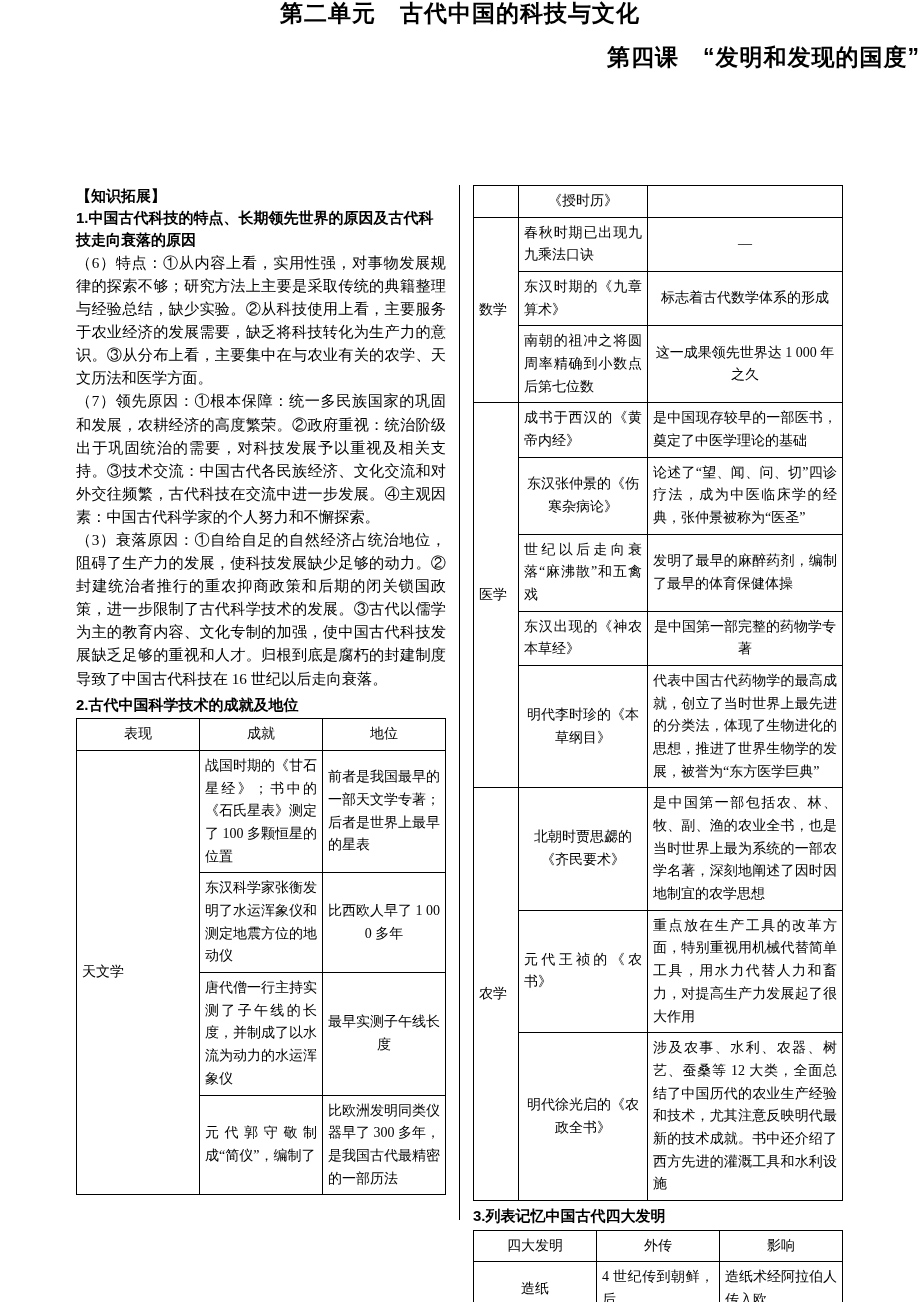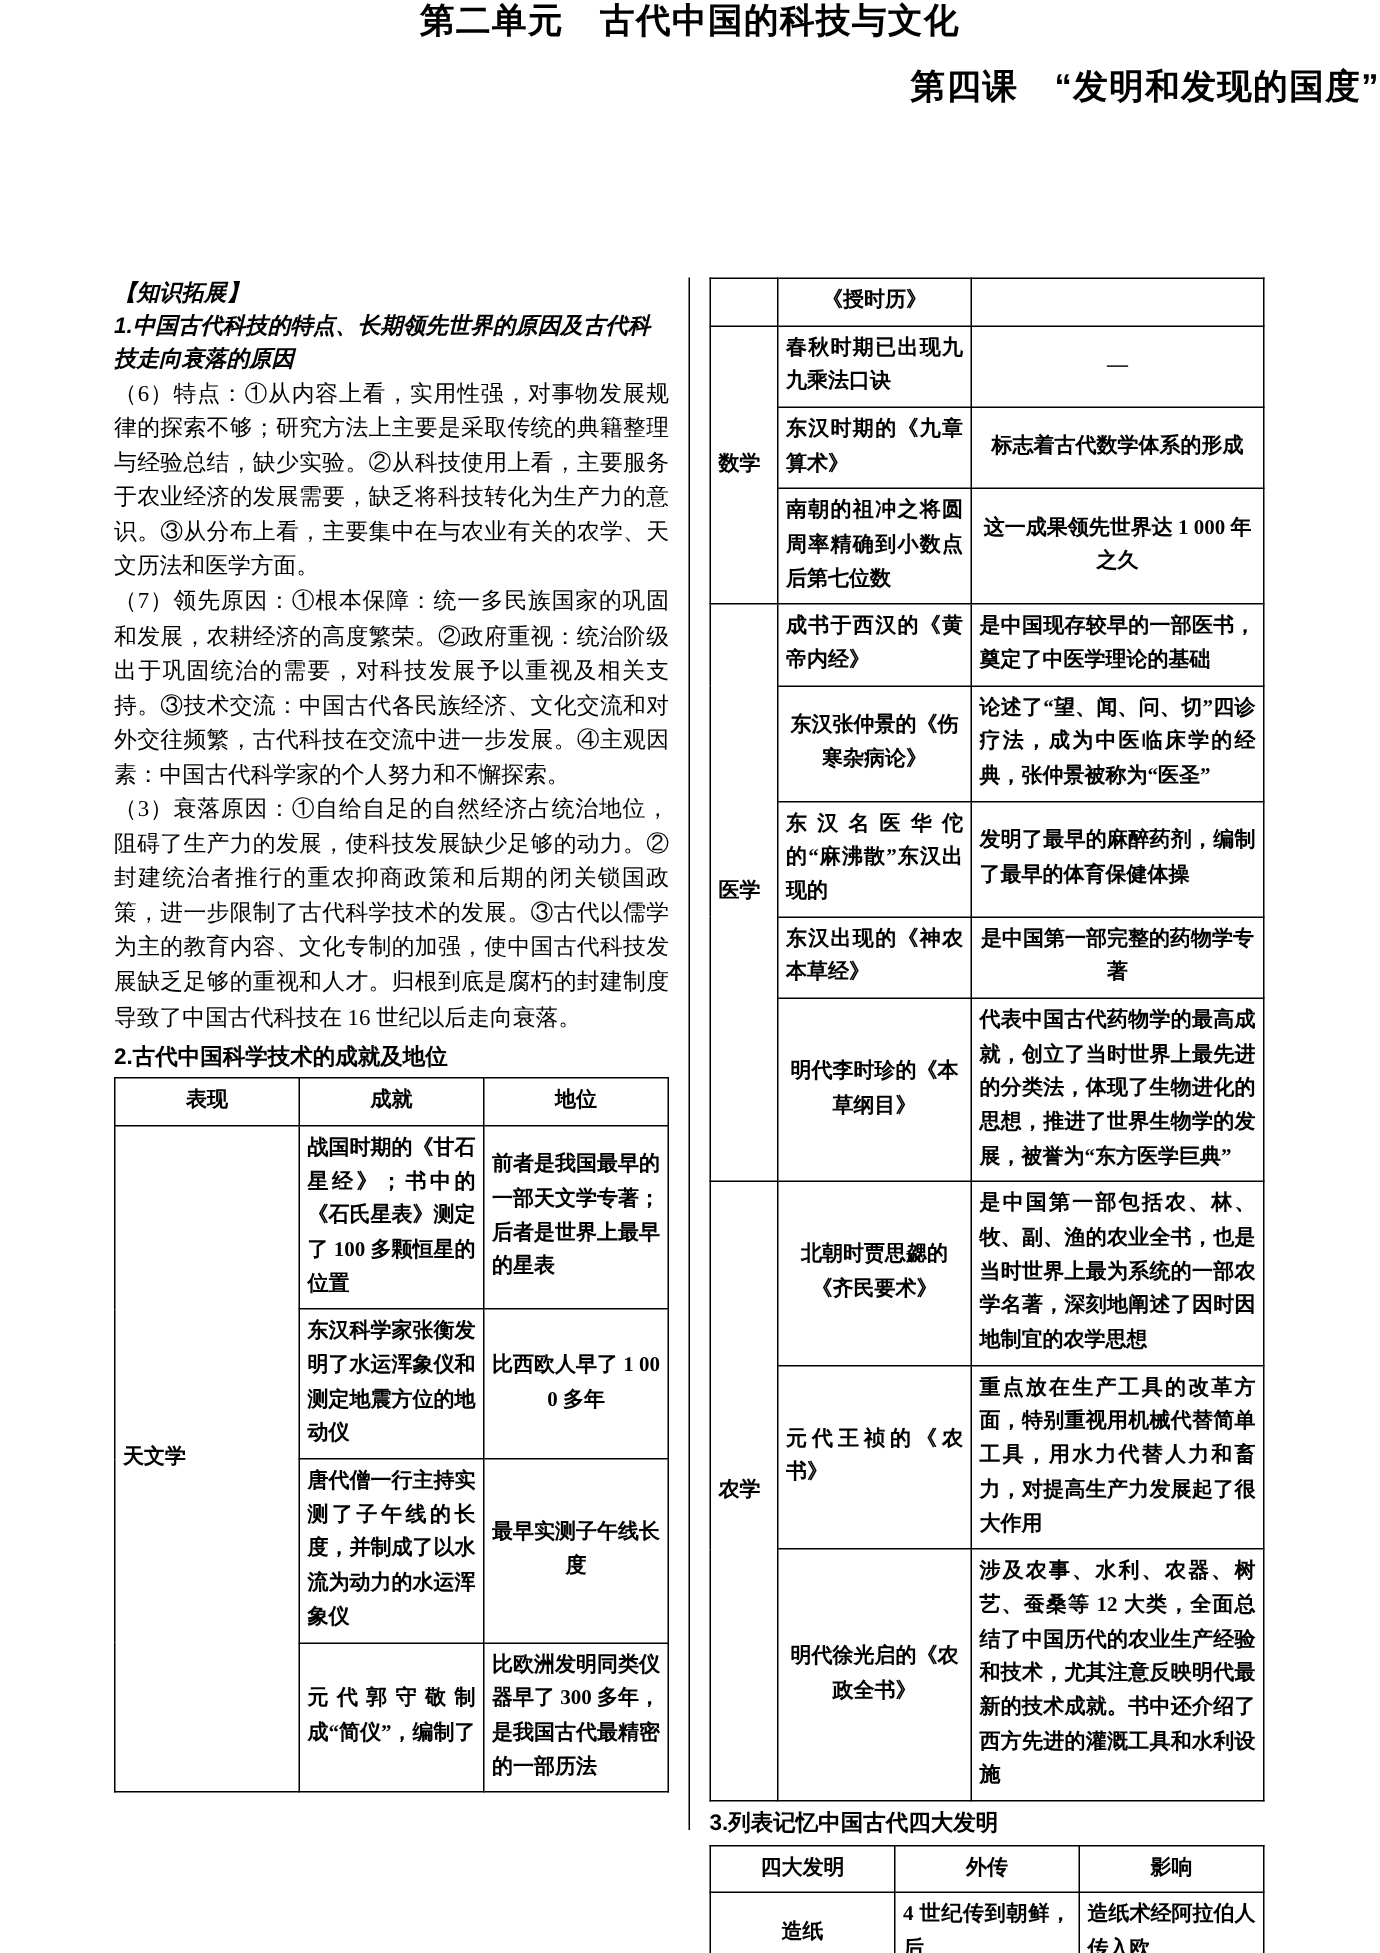--- a/index.html
+++ b/index.html
@@ -67,21 +67,20 @@
     background: #000;
   }
 
   
   .sec-head {
     font-family: "Liberation Sans", "DejaVu Sans", sans-serif;
     font-size: 15px;
     font-weight: bold;
     line-height: 1.42;
     margin: 0 0 1px 0;
-    font-style: italic;
   }
   .para {
     font-size: 15.2px;
     line-height: 1.52;
     margin: 0;
     text-align: justify;
     text-justify: inter-ideograph;
   }
 
   .sec-head-num {
@@ -97,21 +96,21 @@
     border-collapse: collapse;
     width: 370px;
     table-layout: fixed;
     font-size: 14px;
   }
   table.grid td, table.grid th {
     border: 1px solid #000;
     padding: 4px 5px;
     vertical-align: middle;
     line-height: 1.62;
-    font-weight: bold;
+    font-weight: normal;
     word-break: break-all;
   }
   td.c-cat {
     width: 34px;
     text-align: left;
     padding: 4px 3px;
   }
   td.c-ach  { width: 118px; text-align: justify; text-justify: inter-ideograph; }
   td.c-pos  { text-align: justify; text-justify: inter-ideograph; }
   th.h-cell { text-align: center; }
@@ -212,21 +211,21 @@
             <td class="c-ach">成书于西汉的《黄帝内经》</td>
             <td class="c-pos">是中国现存较早的一部医书，奠定了中医学理论的基础</td>
           </tr>
 
           <tr>
             <td class="c-ach ach-center">东汉张仲景的《伤寒杂病论》</td>
             <td class="c-pos">论述了“望、闻、问、切”四诊疗法，成为中医临床学的经典，张仲景被称为“医圣”</td>
           </tr>
 
           <tr>
-            <td class="c-ach">东汉名医华佗的“麻沸散”东汉出现的</td>
+            <td class="c-ach">世纪以后走向衰落“麻沸散”和五禽戏</td>
             <td class="c-pos">发明了最早的麻醉药剂，编制了最早的体育保健体操</td>
           </tr>
 
           <tr>
             <td class="c-ach">东汉出现的《神农本草经》</td>
             <td class="c-pos center">是中国第一部完整的药物学专著</td>
           </tr>
 
           <tr>
             <td class="c-ach ach-center">明代李时珍的《本草纲目》</td>

